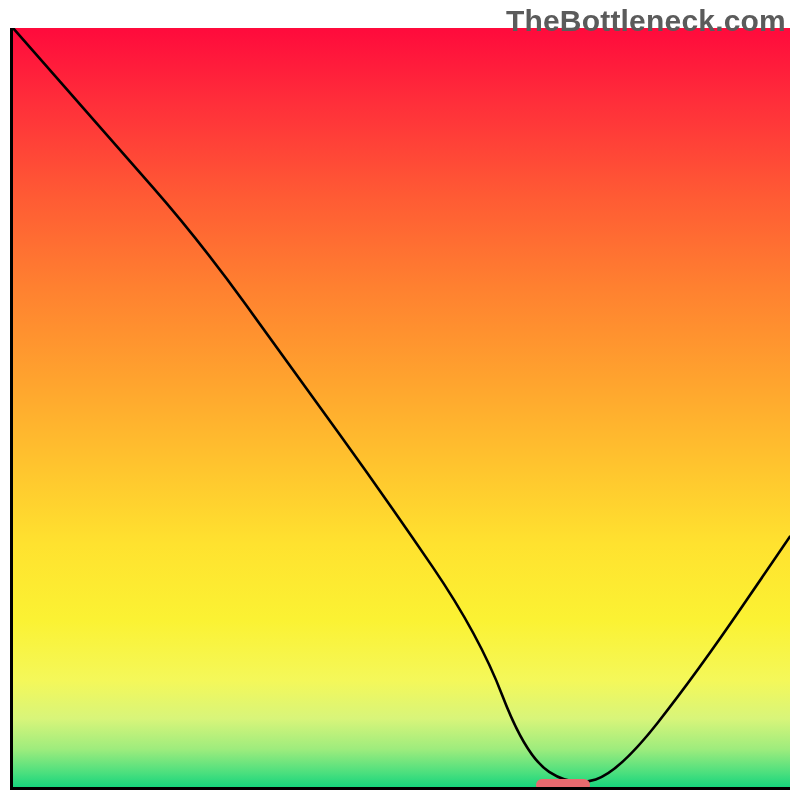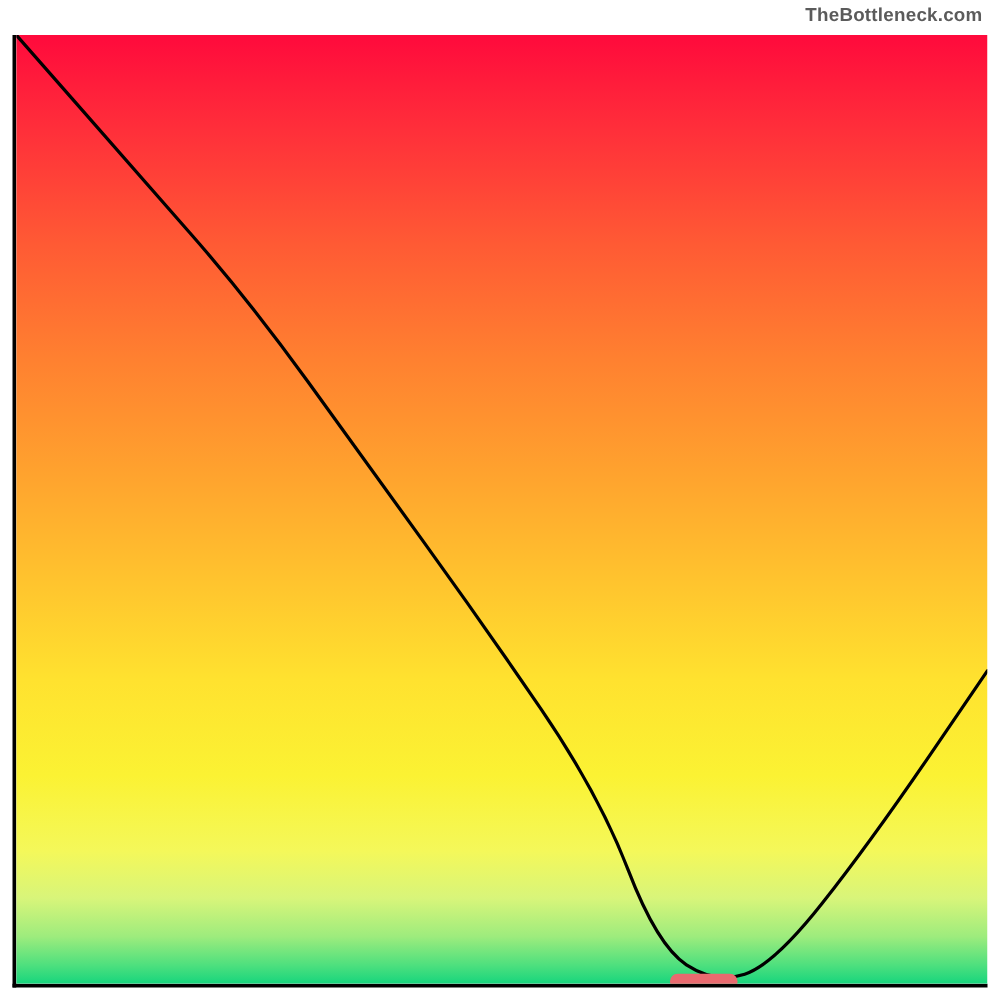--- a/index.html
+++ b/index.html
@@ -8,21 +8,21 @@
     width: 800px;
     height: 800px;
     overflow: hidden;
     background: #ffffff;
     font-family: Arial, Helvetica, sans-serif;
   }
   .watermark {
     position: absolute;
     top: 4px;
     right: 14px;
-    font-size: 15px;
+    font-size: 30px;
     font-weight: 600;
     color: #5b5b5b;
     letter-spacing: 0.2px;
     z-index: 5;
   }
   .plot-area {
     position: absolute;
     top: 28px;
     left: 10px;
     width: 780px;

